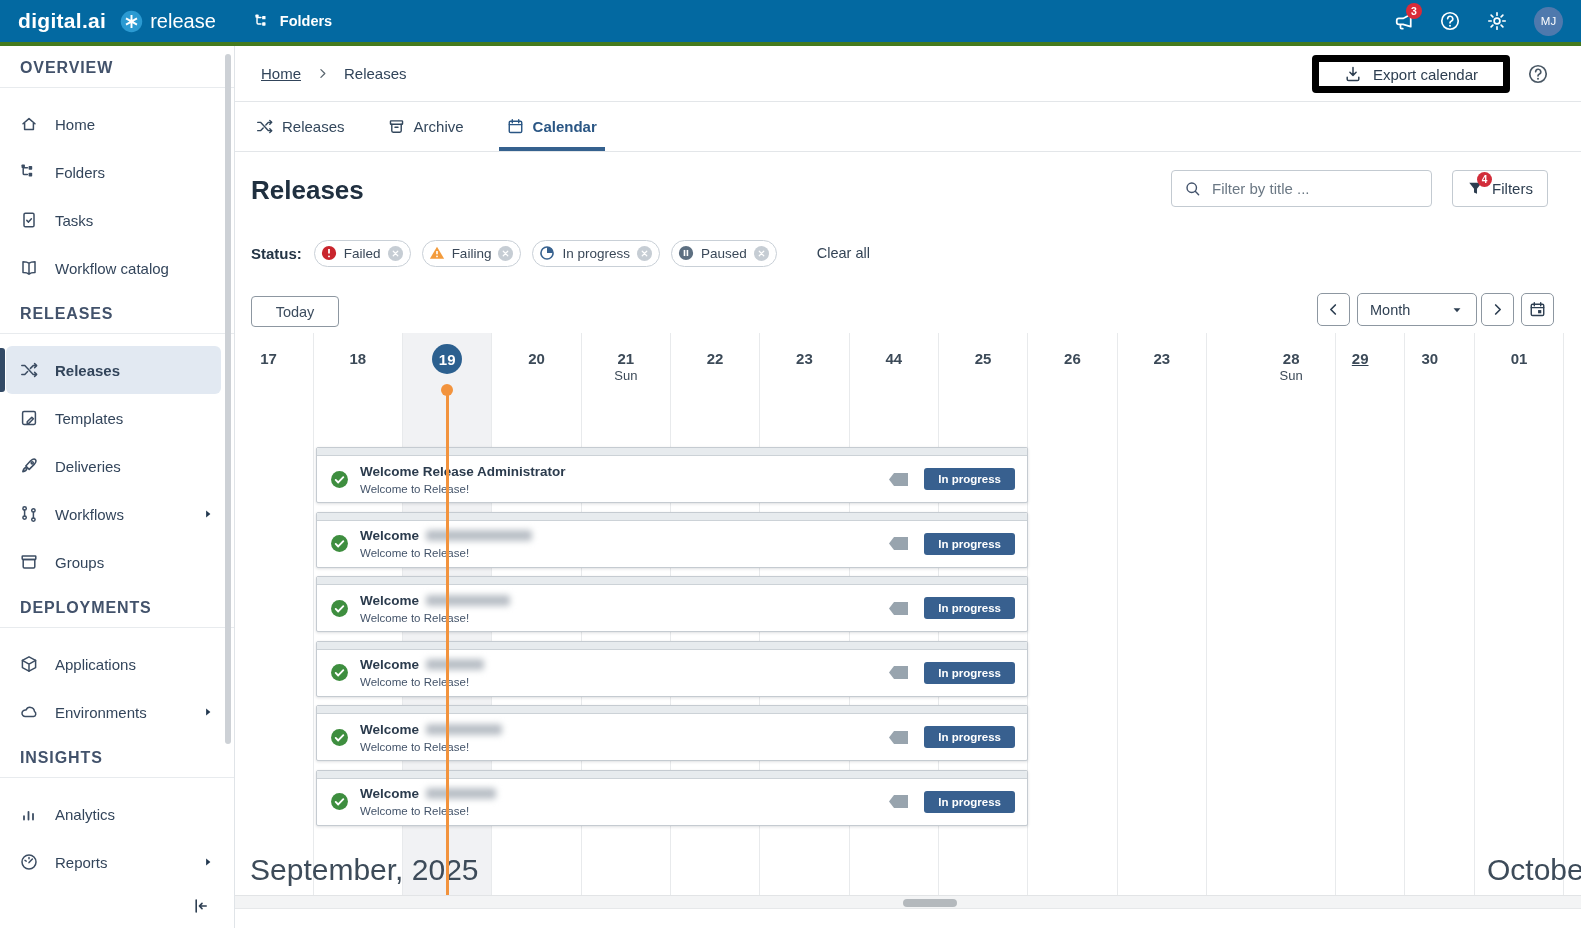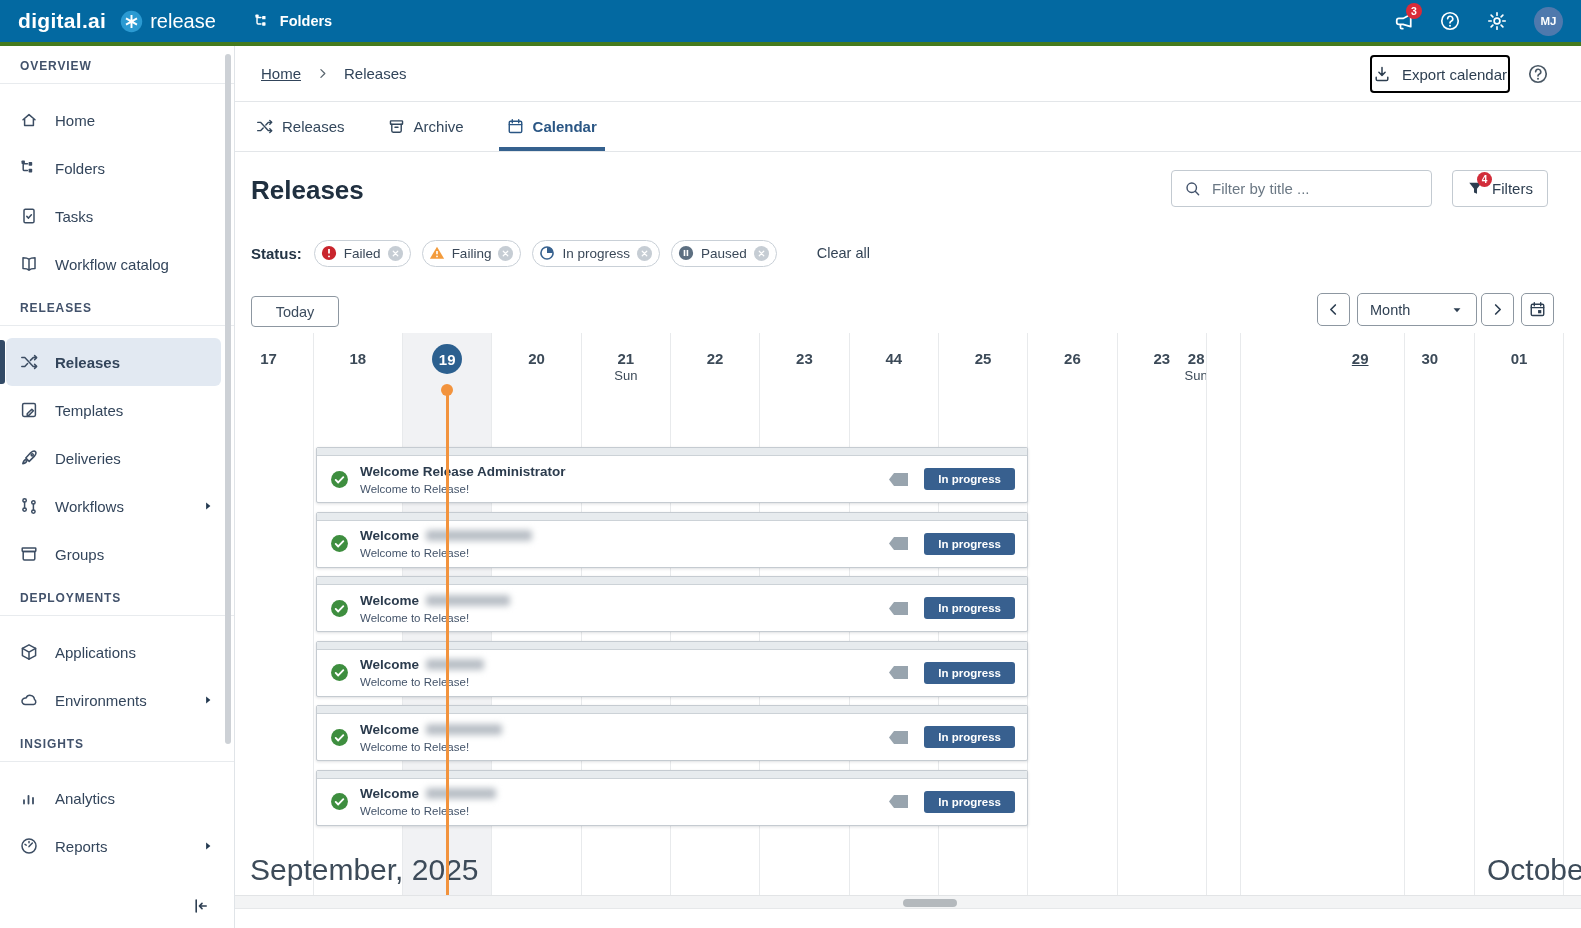--- a/index.html
+++ b/index.html
@@ -14,26 +14,26 @@
   .prodname{color:#fff;font-size:20px;font-weight:500;}
   .tb-nav{display:flex;align-items:center;gap:9px;margin-left:38px;color:#fff;
     font-size:14.5px;font-weight:600;cursor:pointer;}
   .tb-right{margin-left:auto;display:flex;align-items:center;gap:27px;}
   .tb-ic{width:20px;height:20px;color:#fff;position:relative;cursor:pointer;}
   .notif{position:relative;}
   .nbadge{position:absolute;top:-8px;right:-9px;min-width:16px;height:16px;border-radius:8px;
     background:#d92b39;color:#fff;font-size:10.5px;font-weight:700;display:flex;
     align-items:center;justify-content:center;padding:0 4px;}
   .avatar{width:29px;height:29px;border-radius:50%;background:#4f79ad;color:#fff;
-    font-size:11.5px;font-weight:700;display:flex;align-items:center;justify-content:center;cursor:pointer;}
+    font-size:11.5px;font-weight:400;display:flex;align-items:center;justify-content:center;cursor:pointer;}
 
   
   .sidebar{position:absolute;left:0;top:46px;width:235px;bottom:0;background:#fff;
     border-right:1px solid #e0e4e8;overflow:hidden;z-index:20;}
-  .shead{padding:13px 20px 10px;font-size:12px;font-weight:700;letter-spacing:.9px;
+  .shead{padding:13px 20px 10px;font-size:16px;font-weight:700;letter-spacing:.9px;
     color:#42526b;border-bottom:1px solid #e8ebee;}
   .sitems{padding-top:12px;}
   .sitem{display:flex;align-items:center;gap:17px;height:48px;padding:0 20px;
     font-size:15px;color:#33455b;cursor:pointer;position:relative;}
   .sitem .ic{width:18px;height:18px;color:#3c4d63;flex:0 0 18px;}
   .sitem.active{background:#e2e9f2;border-radius:6px;margin:0 13px 0 6px;padding:0 14px;font-weight:700;}
   .sitem.active::before{content:"";position:absolute;left:-6px;top:2px;bottom:2px;width:5px;
     background:#334a66;border-radius:0 3px 3px 0;}
   .subchev{margin-left:auto;width:12px;height:12px;color:#22384f;}
   .sscroll{position:absolute;right:3px;top:8px;width:6px;height:690px;background:#cdd1d6;border-radius:3px;}
@@ -41,22 +41,22 @@
     justify-content:flex-end;padding-right:24px;background:#fff;}
   .sfoot .ic{width:18px;height:18px;color:#2e3f52;cursor:pointer;}
 
   
   .main{position:absolute;left:235px;top:46px;right:0;bottom:0;background:#fff;}
   .crumbbar{position:absolute;left:0;right:0;top:0;height:56px;border-bottom:1px solid #e3e6e9;
     display:flex;align-items:center;padding:0 26px;}
   .crumb-home{font-size:15px;color:#31445a;text-decoration:underline;cursor:pointer;}
   .crumb-sep{width:13px;height:13px;color:#5b6770;margin:0 15px;}
   .crumb-cur{font-size:15px;color:#31445a;}
-  .export-btn{position:absolute;right:71px;top:9px;height:38px;border:2px solid #000000;border-radius:4px;
-    background:#fff;display:flex;align-items:center;gap:11px;padding:0 1px;font-size:15px;
+  .export-btn{position:absolute;right:71px;top:9px;height:38px;border:7px solid #000000;border-radius:4px;
+    background:#fff;display:flex;align-items:center;gap:11px;padding:0 25px;font-size:15px;
     color:#2d3e50;cursor:pointer;}
   .export-btn .ic{width:18px;height:18px;}
   .crumb-help{position:absolute;right:33px;top:18px;width:20px;height:20px;color:#4a5865;cursor:pointer;}
 
   .tabbar{position:absolute;left:0;right:0;top:56px;height:50px;border-bottom:1px solid #e3e6e9;
     display:flex;align-items:stretch;padding-left:21px;gap:43px;}
   .tab{display:inline-flex;align-items:center;gap:9px;font-size:15px;color:#33475c;
     cursor:pointer;position:relative;}
   .tab .ic{width:17px;height:17px;}
   .tab.active{color:#2a5684;font-weight:600;}
@@ -571,21 +571,21 @@
       <div class="daycol" style="left: 1329.28px; width: 22px;"></div>
       <div class="daycol" style="left: 1239.95px; width: 89.33px;">
         <div class="daynum">01</div>
       </div>
       <div class="daycol" style="left: 1150.62px; width: 89.33px;">
         <div class="daynum">30</div>
       </div>
       <div class="daycol" style="left: 1081px; width: 89.33px; text-decoration: underline;">
         <div class="daynum">29</div>
       </div>
-      <div class="daycol" style="left: 917px; width: 89.33px;">
+      <div class="daycol" style="left: 1012px; width: 89.33px;">
         <div class="daynum">28</div>
         <div class="daysub">Sun</div>
       </div>
       <div class="daycol" style="left: 882.63px; width: 89.33px;">
         <div class="daynum">23</div>
       </div>
       <div class="daycol" style="left: 793.3px; width: 89.33px;">
         <div class="daynum">26</div>
       </div>
       <div class="daycol" style="left: 703.97px; width: 89.33px;">

